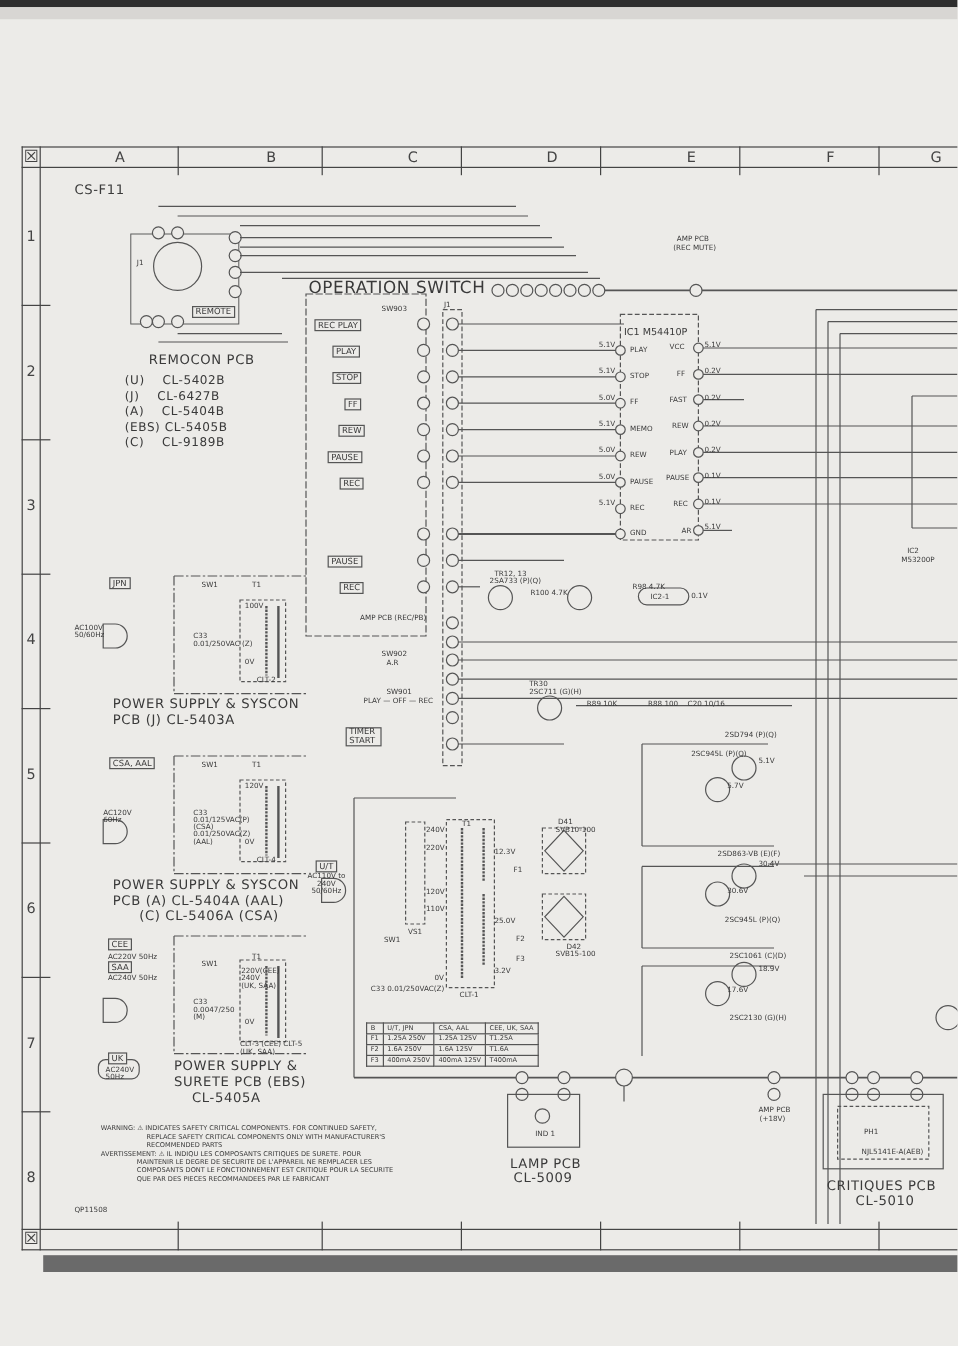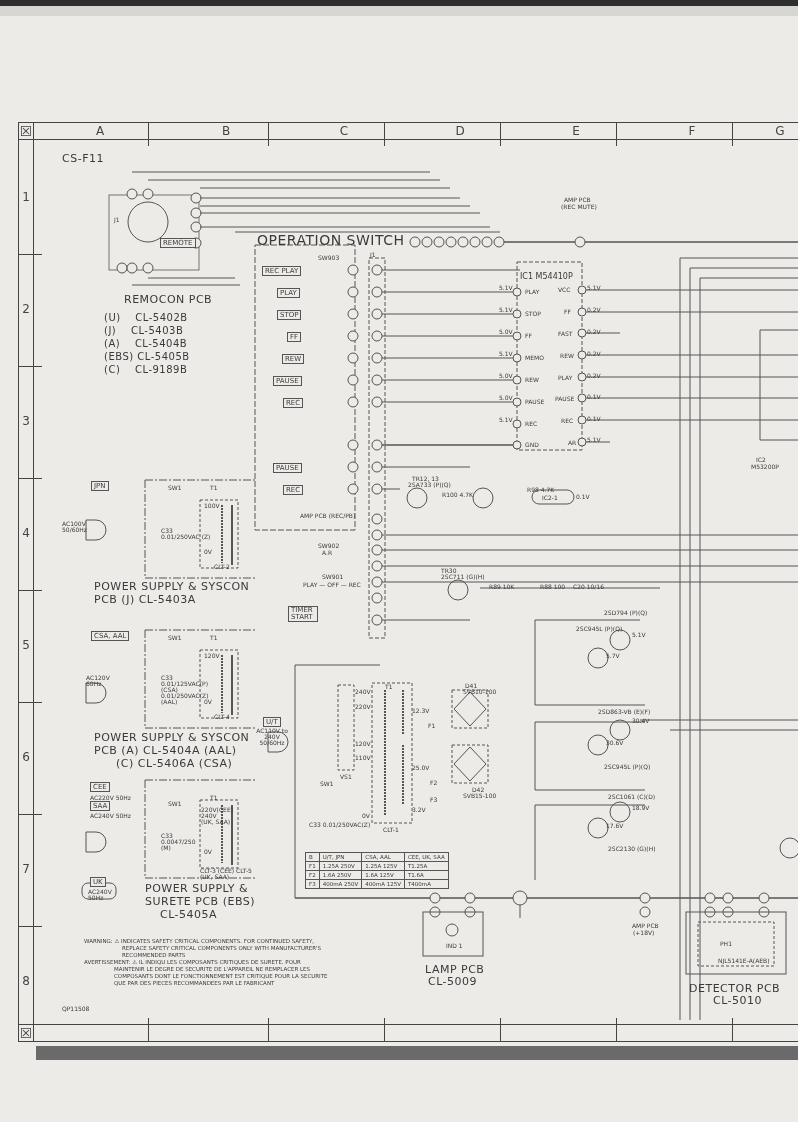--- a/index.html
+++ b/index.html
@@ -283,26 +283,26 @@
     <path d="M222 655 v58" stroke-width="2" stroke-dasharray="2,1"></path>
     <path d="M222 805 v58" stroke-width="2" stroke-dasharray="2,1"></path>
     <line x1="232" y1="505" x2="232" y2="565" stroke-width="2"></line>
     <line x1="232" y1="655" x2="232" y2="715" stroke-width="2"></line>
     <line x1="232" y1="805" x2="232" y2="865" stroke-width="2"></line>
   </g>
 </svg>
 
 <div class="t lg" style="left:62px;top:152px">CS-F11</div>
 <div class="t sm" style="left:114px;top:216px">J1</div>
-<div class="t boxlab" style="left:160px;top:238px">REMOTE</div>
+<div class="t boxlab" style="left:160px;top:255px">REMOTE</div>
 
 <div class="t lg" style="left:124px;top:293px">REMOCON PCB</div>
 <div class="t pcb-list" style="left:104px;top:311px">
   <div><span>(U)</span>&nbsp;&nbsp;&nbsp;&nbsp;<span>CL-5402B</span></div>
-  <div><span>(J)</span>&nbsp;&nbsp;&nbsp;&nbsp;<span>CL-5403B</span></div>
+  <div><span>(J)</span>&nbsp;&nbsp;&nbsp;&nbsp;<span>CL-6427B</span></div>
   <div><span>(A)</span>&nbsp;&nbsp;&nbsp;&nbsp;<span>CL-5404B</span></div>
   <div><span>(EBS)</span>&nbsp;<span>CL-5405B</span></div>
   <div><span>(C)</span>&nbsp;&nbsp;&nbsp;&nbsp;<span>CL-9189B</span></div>
 </div>
 
 <div class="t lg" style="left:257px;top:232px;font-size:14px">OPERATION SWITCH</div>
 <div class="t sm" style="left:318px;top:254px">SW903</div>
 <div class="t sm" style="left:370px;top:251px">J1</div>
 
 <div class="t boxlab" style="left:262px;top:266px">REC PLAY</div>
@@ -479,21 +479,21 @@
 </tbody>
   </table>
 
 <div class="t sm" style="left:446px;top:942px">IND 1</div>
 <div class="t lg" style="left:425px;top:963px">LAMP PCB</div>
 <div class="t lg" style="left:428px;top:975px">CL-5009</div>
 <div class="t sm" style="left:632px;top:922px">AMP PCB</div>
 <div class="t sm" style="left:633px;top:929px">(+18V)</div>
 <div class="t sm" style="left:720px;top:940px">PH1</div>
 <div class="t sm" style="left:718px;top:957px">NJL5141E-A(AEB)</div>
-<div class="t lg" style="left:689px;top:982px">DETECTOR PCB</div>
+<div class="t lg" style="left:689px;top:982px">CRITIQUES PCB</div>
 <div class="t lg" style="left:713px;top:994px">CL-5010</div>
 
 <div class="warn">
   <div>WARNING: ⚠ INDICATES SAFETY CRITICAL COMPONENTS. FOR CONTINUED SAFETY,</div>
   <div style="padding-left:38px">REPLACE SAFETY CRITICAL COMPONENTS ONLY WITH MANUFACTURER'S</div>
   <div style="padding-left:38px">RECOMMENDED PARTS</div>
   <div>AVERTISSEMENT: ⚠ IL INDIQU LES COMPOSANTS CRITIQUES DE SURETE. POUR</div>
   <div style="padding-left:30px">MAINTENIR LE DEGRE DE SECURITE DE L'APPAREIL NE REMPLACER LES</div>
   <div style="padding-left:30px">COMPOSANTS DONT LE FONCTIONNEMENT EST CRITIQUE POUR LA SECURITE</div>
   <div style="padding-left:30px">QUE PAR DES PIECES RECOMMANDEES PAR LE FABRICANT</div>

